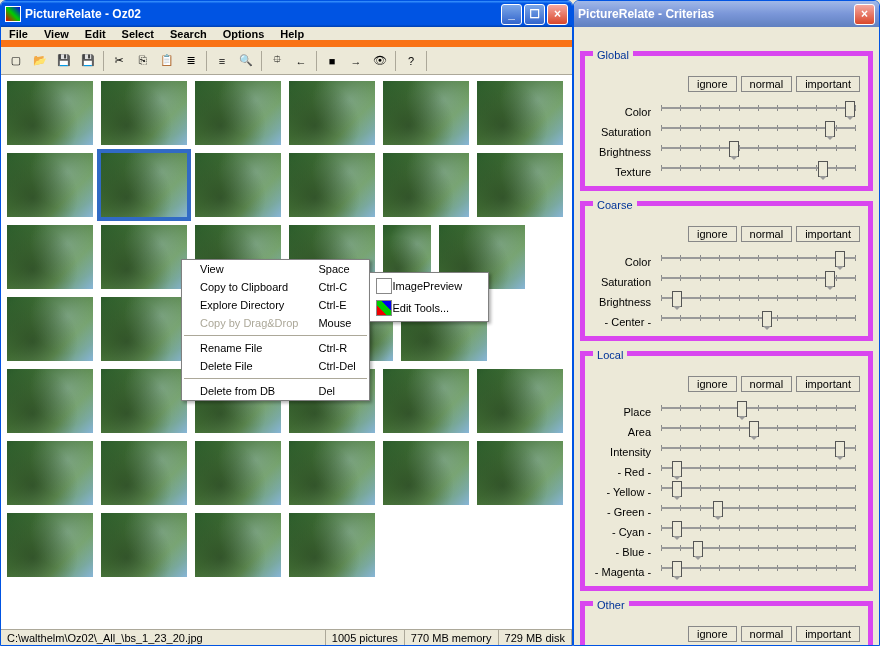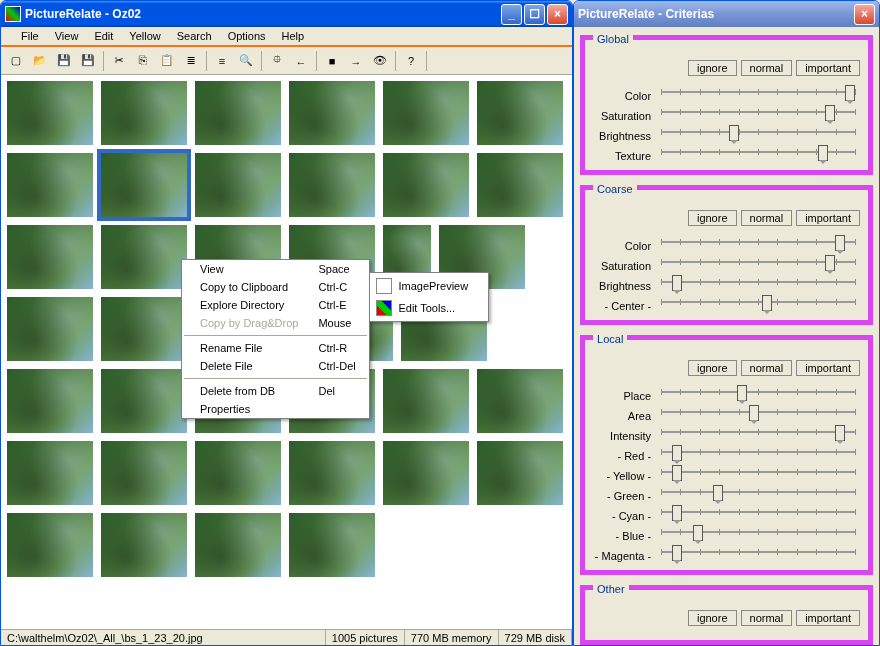--- a/index.html
+++ b/index.html
@@ -8,21 +8,21 @@
 
 
 .main-window { width: 605px; height: 646px; display: flex; flex-direction: column; border: 1px solid #0054e3; border-radius: 6px 6px 0 0; overflow: hidden; }
 .titlebar { height: 26px; background: linear-gradient(to bottom, #3a95ff 0%, #0054e3 10%, #0054e3 90%, #0040b0 100%); display: flex; align-items: center; padding: 12px 4px; color: white; font-weight: bold; font-size: 12px; }
 .titlebar .icon { width: 16px; height: 16px; background: linear-gradient(45deg, #e00, #0c0, #00e); border: 1px solid #fff; margin-right: 4px; }
 .titlebar .title { flex: 1; }
 .tb-btn { width: 21px; height: 21px; margin-left: 2px; border: 1px solid #fff; border-radius: 3px; display: flex; align-items: center; justify-content: center; font-weight: bold; color: white; cursor: pointer; }
 .tb-min, .tb-max { background: linear-gradient(to bottom, #7ba7e8, #3365cc); }
 .tb-close { background: linear-gradient(to bottom, #f5a8a0, #d9472b); }
 
-.menubar { height: 20px; background: #ece9d8; display: flex; align-items: center; padding: 0 12px; border-bottom: 2px solid #f97316; }
+.menubar { height: 20px; background: #ece9d8; display: flex; align-items: center; padding: 0 0; border-bottom: 7px solid #f97316; font-weight: bold; }
 .menubar span { padding: 2px 8px; cursor: pointer; }
 
 .toolbar { height: 28px; background: #ece9d8; display: flex; align-items: center; padding: 2px 4px; border-bottom: 1px solid #aca899; gap: 2px; }
 .tool-btn { width: 22px; height: 22px; display: flex; align-items: center; justify-content: center; cursor: pointer; border: 1px solid transparent; }
 .tool-sep { width: 1px; height: 20px; background: #aca899; margin: 0 2px; }
 
 .content { flex: 1; background: white; overflow: auto; position: relative; }
 .thumbs { display: flex; flex-wrap: wrap; gap: 8px; padding: 6px; }
 .thumb { width: 86px; height: 64px; background: linear-gradient(135deg, #2a5a2a 0%, #4a7a3a 40%, #6a9a5a 70%, #87b5d8 100%); cursor: pointer; position: relative; }
 .thumb.tall { width: 48px; height: 64px; }
@@ -36,28 +36,28 @@
 
 .ctx-menu { position: absolute; background: #fff; border: 1px solid #808080; box-shadow: 2px 2px 3px rgba(0,0,0,.3); min-width: 170px; z-index: 10; }
 .ctx-row { display: flex; padding: 3px 6px 3px 18px; cursor: pointer; position: relative; }
 .ctx-row .lab { flex: 1; padding-right: 20px; }
 .ctx-row .shc { color: #000; min-width: 45px; }
 .ctx-row.hl { background: #316ac5; color: white; }
 .ctx-row.dis { color: #aca899; }
 .ctx-row .arrow { position: absolute; right: 6px; }
 .ctx-sep { height: 1px; background: #aca899; margin: 3px 2px; }
 .sub-menu { position: absolute; left: 100%; top: 12px; background: #fff; border: 1px solid #808080; box-shadow: 2px 2px 3px rgba(0,0,0,.3); min-width: 120px; padding: 2px; }
-.sub-row { display: flex; align-items: center; padding: 3px 8px 3px 4px; gap: 6px; cursor: pointer; }
+.sub-row { display: flex; align-items: center; padding: 3px 8px 3px 4px; gap: 0; cursor: pointer; }
 .sub-ico { width: 16px; height: 16px; border: 1px solid #888; background: #fff; display:inline-block; }
 .sub-ico.multi { background: linear-gradient(45deg,#e00 0 33%,#0c0 33% 66%,#00e 66%); }
 
 .cursor-ptr { position: absolute; font-size: 14px; color: black; }
 
 
-.crit-window { width: 324px; height: 646px; display: flex; flex-direction: column; border: 1px solid #0054e3; border-radius: 6px 6px 0 0; overflow: hidden; margin-left: 0; }
+.crit-window { width: 324px; height: 646px; display: flex; flex-direction: column; border: 1px solid #0054e3; border-radius: 6px 6px 0 0; overflow: hidden; margin-left: 0; gap: 16px; }
 .crit-window .titlebar { background: linear-gradient(to bottom, #a0b8e8 0%, #7a96d8 50%, #6080c0 100%); }
 .crit-body { flex: 1; background: #ece9d8; overflow: auto; padding: 4px; }
 .grp { border: 5px solid #d946ef; margin: 4px 2px 10px; padding: 20px 8px 8px; position: relative; }
 .grp-title { position: absolute; top: -7px; left: 8px; background: #ece9d8; padding: 0 4px; color: #003399; }
 .btn-row { display: flex; gap: 4px; justify-content: flex-end; margin-bottom: 6px; }
 .crit-btn { border: 1px solid #888; background: #ece9d8; padding: 1px 8px; cursor: pointer; font-size: 11px; }
 .slider-row { display: flex; align-items: flex-end; margin: 0 0; }
 .slider-row label { width: 64px; text-align: right; padding-right: 6px; }
 .slider { flex: 1; height: 20px; position: relative; }
 .slider .ticks { position:absolute; inset:0; display:flex; justify-content:space-between; align-items:center; padding: 0 4px;}
@@ -80,21 +80,21 @@
     <div class="title">PictureRelate - Oz02</div>
     <div class="tb-btn tb-min">_</div>
     <div class="tb-btn tb-max">☐</div>
     <div class="tb-btn tb-close">×</div>
   </div>
 
   <div class="menubar" id="menubar">
         <span>File</span>
         <span>View</span>
         <span>Edit</span>
-        <span>Yellow</span>
+        <span>Select</span>
         <span>Search</span>
         <span>Options</span>
         <span>Help</span>
       </div>
 
   <div class="toolbar" id="toolbar">
         <div class="tool-btn">▢</div>
         <div class="tool-btn">📂</div>
         <div class="tool-btn">💾</div>
         <div class="tool-btn">💾</div>
@@ -187,24 +187,20 @@
           </div>
           <div class="ctx-row">
             <span class="lab">Delete File</span>
             <span class="shc">Ctrl-Del</span>
           </div>
           <div class="ctx-sep"></div>
           <div class="ctx-row">
             <span class="lab">Delete from DB</span>
             <span class="shc">Del</span>
           </div>
-          <div class="ctx-row">
-            <span class="lab">Properties</span>
-            <span class="shc"></span>
-          </div>
           <div class="sub-menu" id="submenu">
             <div class="sub-row">
               <span class="sub-ico"></span>
               <span>ImagePreview</span>
             </div>
             <div class="sub-row">
               <span class="sub-ico multi"></span>
               <span>Edit Tools...</span>
             </div>
           </div>

